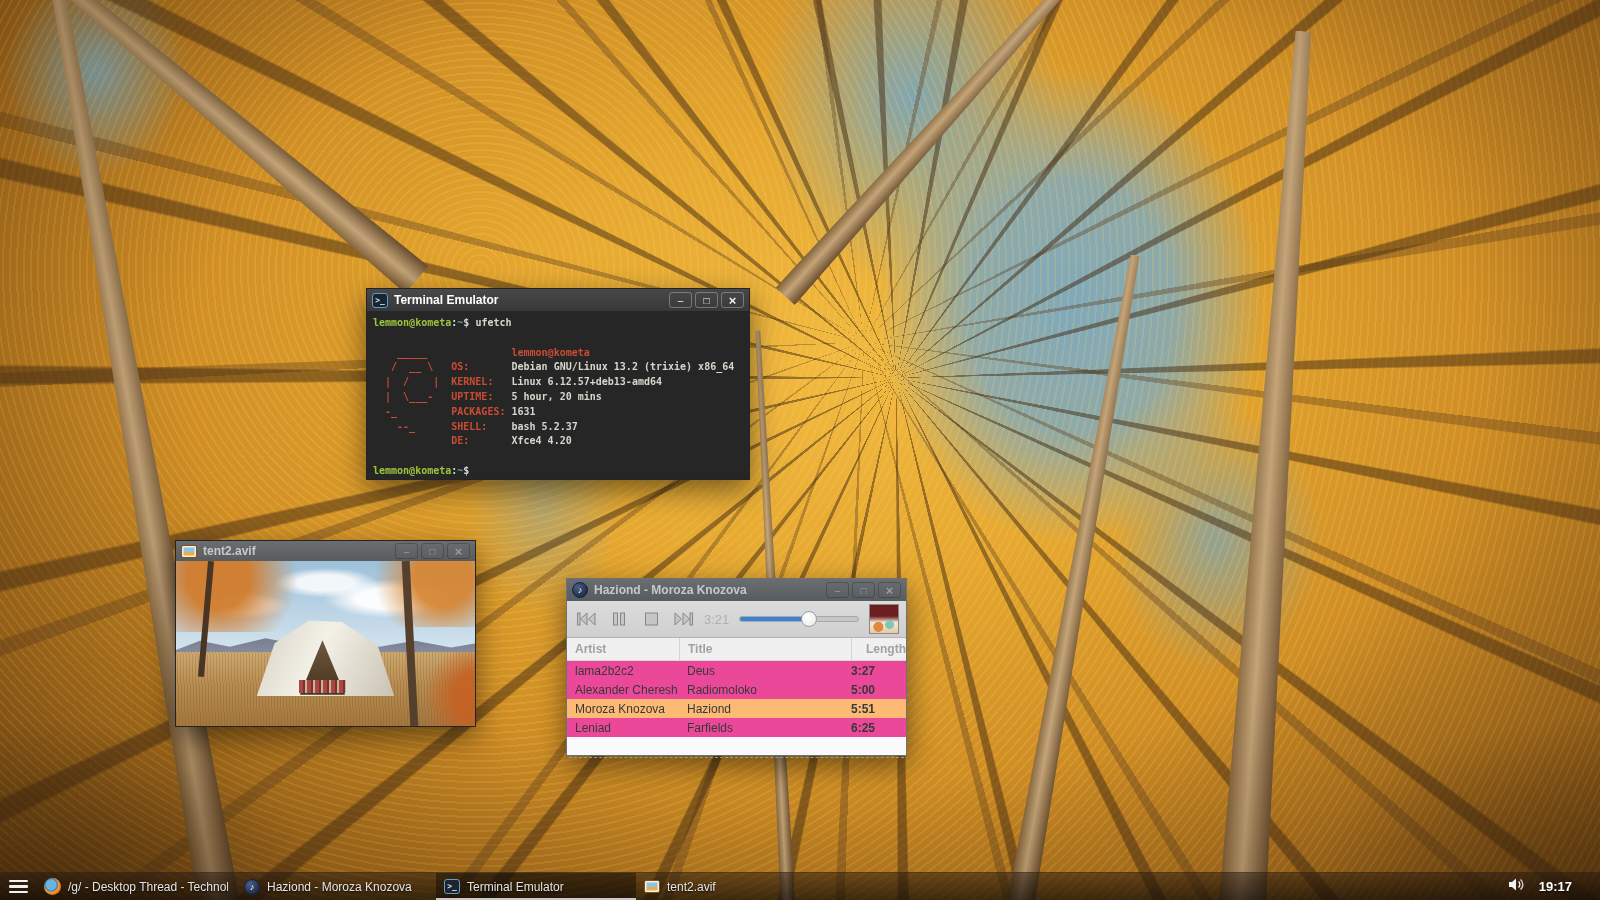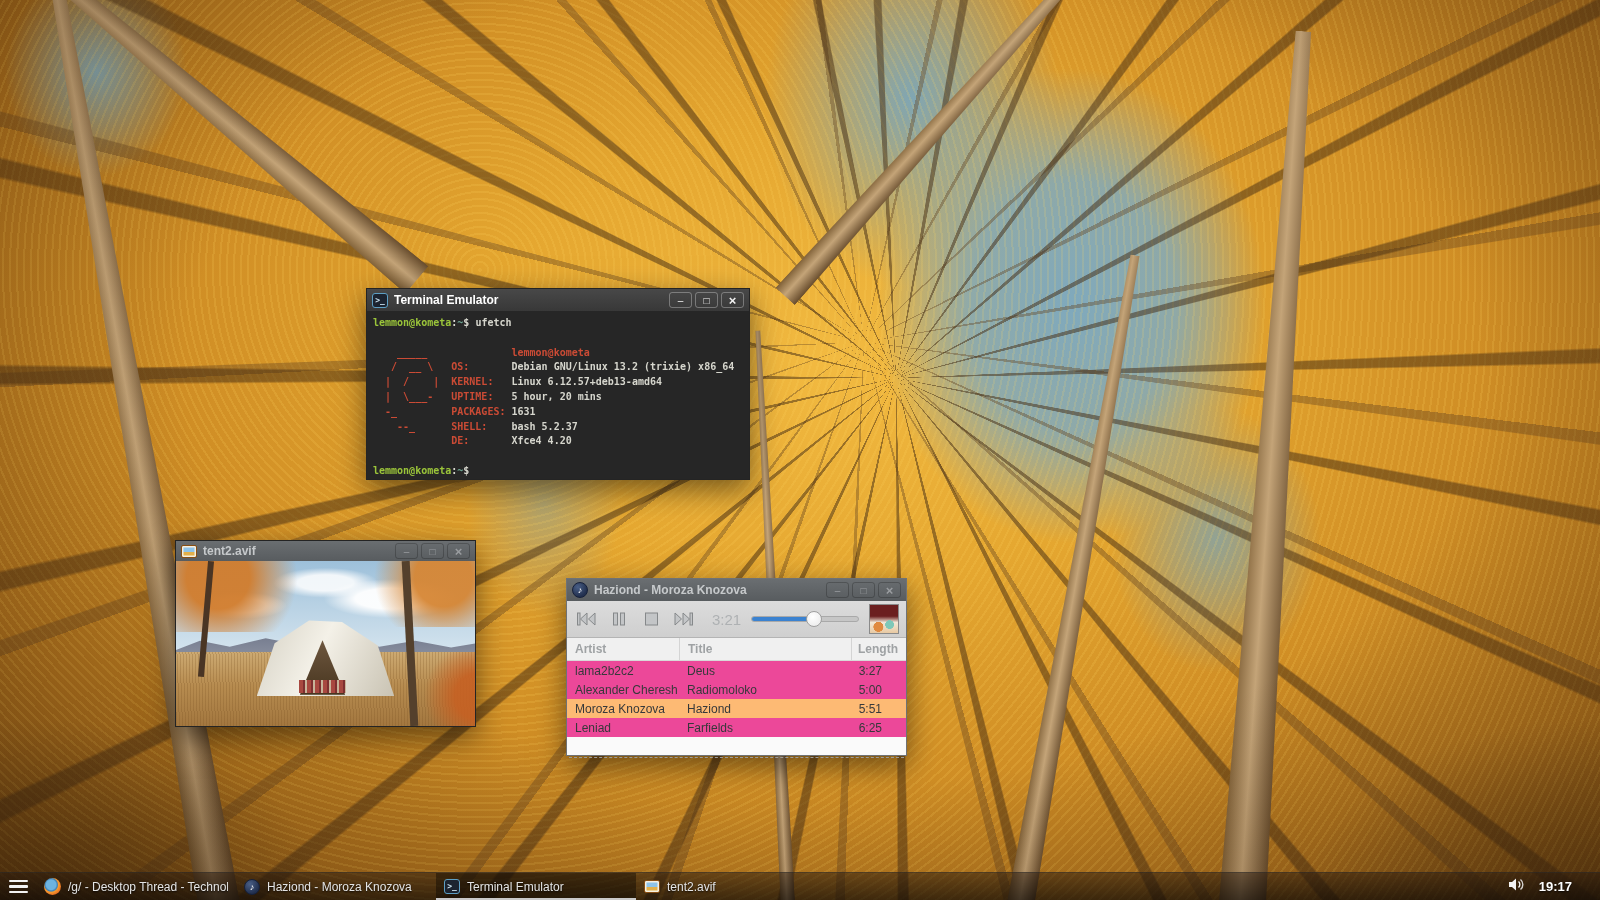--- a/index.html
+++ b/index.html
@@ -109,44 +109,44 @@
     background:radial-gradient(circle at 55% 40%, rgba(214,134,52,0.95) 0 30%, rgba(214,134,52,0.5) 48%, rgba(214,134,52,0) 72%); }
   .photo .fol-rb { left:80%; top:55%; width:35%; height:45%;
     background:radial-gradient(circle at 60% 60%, rgba(198,96,34,0.9) 0 30%, rgba(198,96,34,0) 70%); }
 
   
   #player { left:566px; top:578px; width:341px; height:178px; background:#fafafa; border:1px solid #6f7275; }
   .controls { height:37px; display:flex; align-items:center; gap:6px; padding:0 7px;
               background:linear-gradient(#dcdcdc, #cfcfcf); border-bottom:1px solid #b4b4b4; }
   .ctl-btn { width:26px; height:22px; display:flex; align-items:center; justify-content:center; }
   .ctl-btn svg { display:block; }
-  .time-label { font-size:15px; color:#aeb1b3; margin:0 4px 0 10px; }
+  .time-label { font-size:13px; color:#aeb1b3; margin:0 4px 0 2px; }
   .seek { position:relative; flex:1; height:22px; margin-right:4px; }
   .seek .track { position:absolute; left:0; right:0; top:8px; height:6px; border-radius:3px;
                  background:#c6c6c6; border:1px solid #a9a9a9; }
   .seek .fill  { position:absolute; left:1px; top:9px; height:4px; border-radius:2px; background:#3b82d0; }
   .seek .handle{ position:absolute; top:3px; width:16px; height:16px; border-radius:50%;
                  background:radial-gradient(circle at 40% 35%, #ffffff, #e8e8e8); border:1px solid #9f9f9f; }
   .album-art { width:30px; height:30px; flex:0 0 auto; border:1px solid #8a8a8a;
     background:
       radial-gradient(circle 7px at 70% 70%, #7fc8b8 0 60%, rgba(0,0,0,0) 65%),
       radial-gradient(circle 8px at 30% 78%, #e08a40 0 60%, rgba(0,0,0,0) 65%),
       linear-gradient(#6b1f1f 0 40%, #f2e8d8 62%, #e8c9a2 100%); }
   .pl-header { display:flex; height:23px; align-items:center; background:#f0f0f0;
                border-bottom:1px solid #d8d8d8; font-size:12px; font-weight:bold; color:#9fa2a4; }
   .pl-header .h-artist { width:112px; padding-left:8px; }
   .pl-header .h-title  { width:172px; padding-left:8px; border-left:1px solid #d4d4d4; height:100%; line-height:22px; }
-  .pl-header .h-length { flex:1; text-align:right; padding-right:8px; border-left:1px solid #d4d4d4; height:100%; line-height:22px; }
+  .pl-header .h-length { flex:1; text-align:right; border-left:1px solid #d4d4d4; height:100%; line-height:22px; }
   .playlist { position:relative; height:97px; }
   .playlist::after { content:""; position:absolute; left:2px; right:2px; bottom:0; border-top:1px dashed #9a9a9a; }
   .track-row { display:flex; height:19px; align-items:center; font-size:12px; color:#36393b; background:#ec4899; }
   .track-row.selected { background:#fdba74; }
   .track-row .c-artist { width:112px; padding-left:8px; white-space:nowrap; overflow:hidden; }
   .track-row .c-title  { width:172px; padding-left:8px; white-space:nowrap; overflow:hidden; }
-  .track-row .c-length { flex:1; text-align:right; padding-right:24px; }
+  .track-row .c-length { flex:1; padding-right:24px;font-weight:bold; }
 
   
   .taskbar { position:absolute; left:0; bottom:0; width:1600px; height:28px; z-index:20;
              display:flex; align-items:center;
              background:linear-gradient(rgba(38,24,14,0.50), rgba(12,8,5,0.68));
              border-top:1px solid rgba(255,255,255,0.08); }
   .menu-btn { width:36px; height:28px; display:flex; flex-direction:column; justify-content:center;
               align-items:center; gap:3px; }
   .menu-btn .bar { width:19px; height:2.5px; background:#f2f2f2; border-radius:1px; }
   .task-btn { width:200px; height:28px; display:flex; align-items:center; gap:7px; padding:0 8px;

